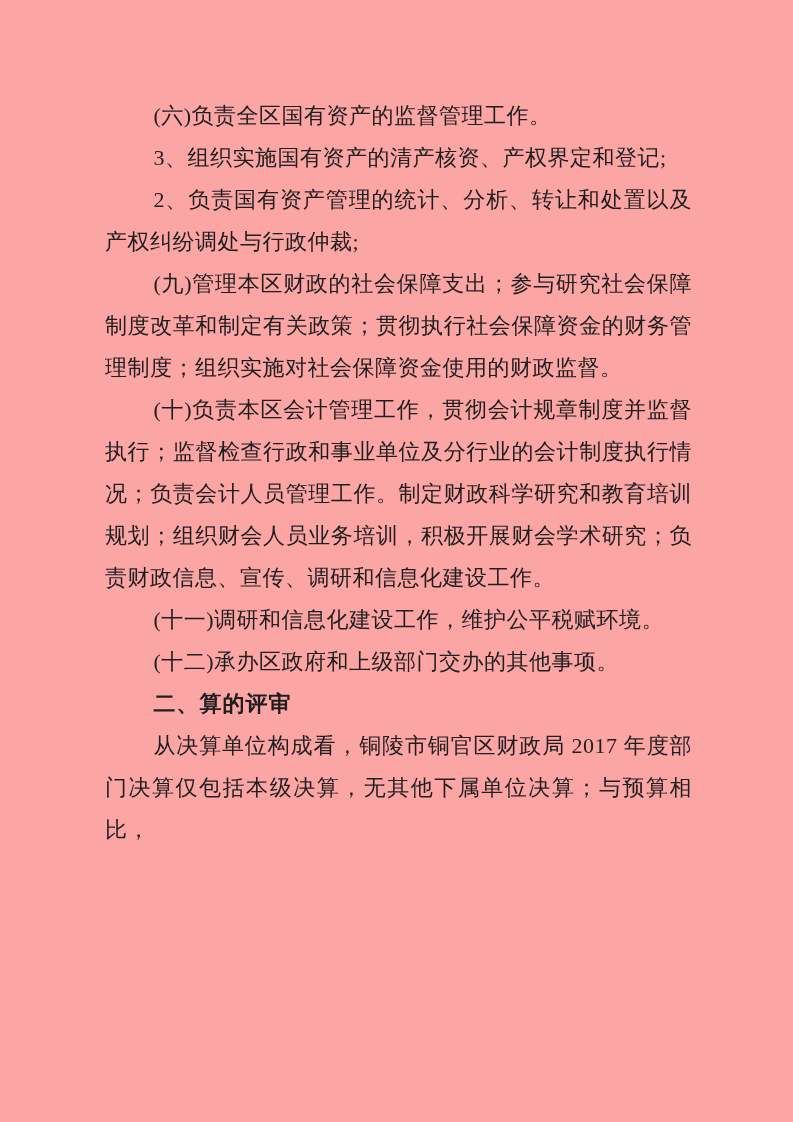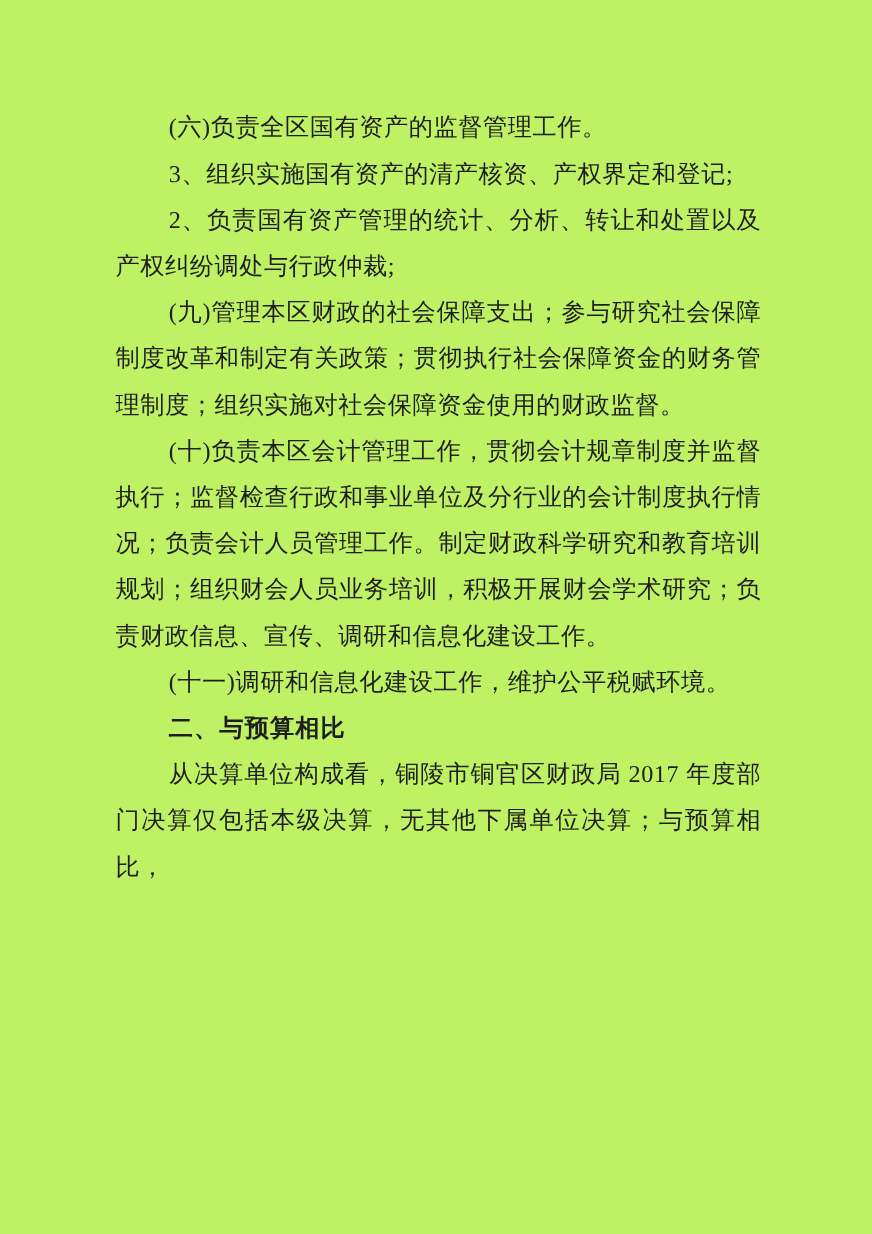--- a/index.html
+++ b/index.html
@@ -5,21 +5,21 @@
   html, body {
     margin: 0;
     padding: 0;
     background: #ffffff;
   }
   .page {
     position: relative;
     width: 793px;
     height: 1122px;
     box-sizing: border-box;
-    background: #bef264;
+    background: #fca5a5;
     padding: 95px 101px 0 105px;
     overflow: hidden;
     font-family: "Liberation Serif", serif;
     color: #1e1e1e;
   }
   .doc-body p {
     margin: 0;
     font-size: 22px;
     line-height: 42px;
     text-align: justify;
@@ -39,16 +39,17 @@
 <body>
 
 <div class="page">
   <div class="doc-body">
     <p>(六)负责全区国有资产的监督管理工作。</p>
     <p>3、组织实施国有资产的清产核资、产权界定和登记;</p>
     <p>2、负责国有资产管理的统计、分析、转让和处置以及产权纠纷调处与行政仲裁;</p>
     <p>(九)管理本区财政的社会保障支出；参与研究社会保障制度改革和制定有关政策；贯彻执行社会保障资金的财务管理制度；组织实施对社会保障资金使用的财政监督。</p>
     <p>(十)负责本区会计管理工作，贯彻会计规章制度并监督执行；监督检查行政和事业单位及分行业的会计制度执行情况；负责会计人员管理工作。制定财政科学研究和教育培训规划；组织财会人员业务培训，积极开展财会学术研究；负责财政信息、宣传、调研和信息化建设工作。</p>
     <p>(十一)调研和信息化建设工作，维护公平税赋环境。</p>
-    <p class="section-heading">二、与预算相比</p>
+    <p>(十二)承办区政府和上级部门交办的其他事项。</p>
+    <p class="section-heading">二、算的评审</p>
     <p>从决算单位构成看，铜陵市铜官区财政局 2017 年度部门决算仅包括本级决算，无其他下属单位决算；与预算相比，</p>
   </div>
 </div>
 
 </body></html>

